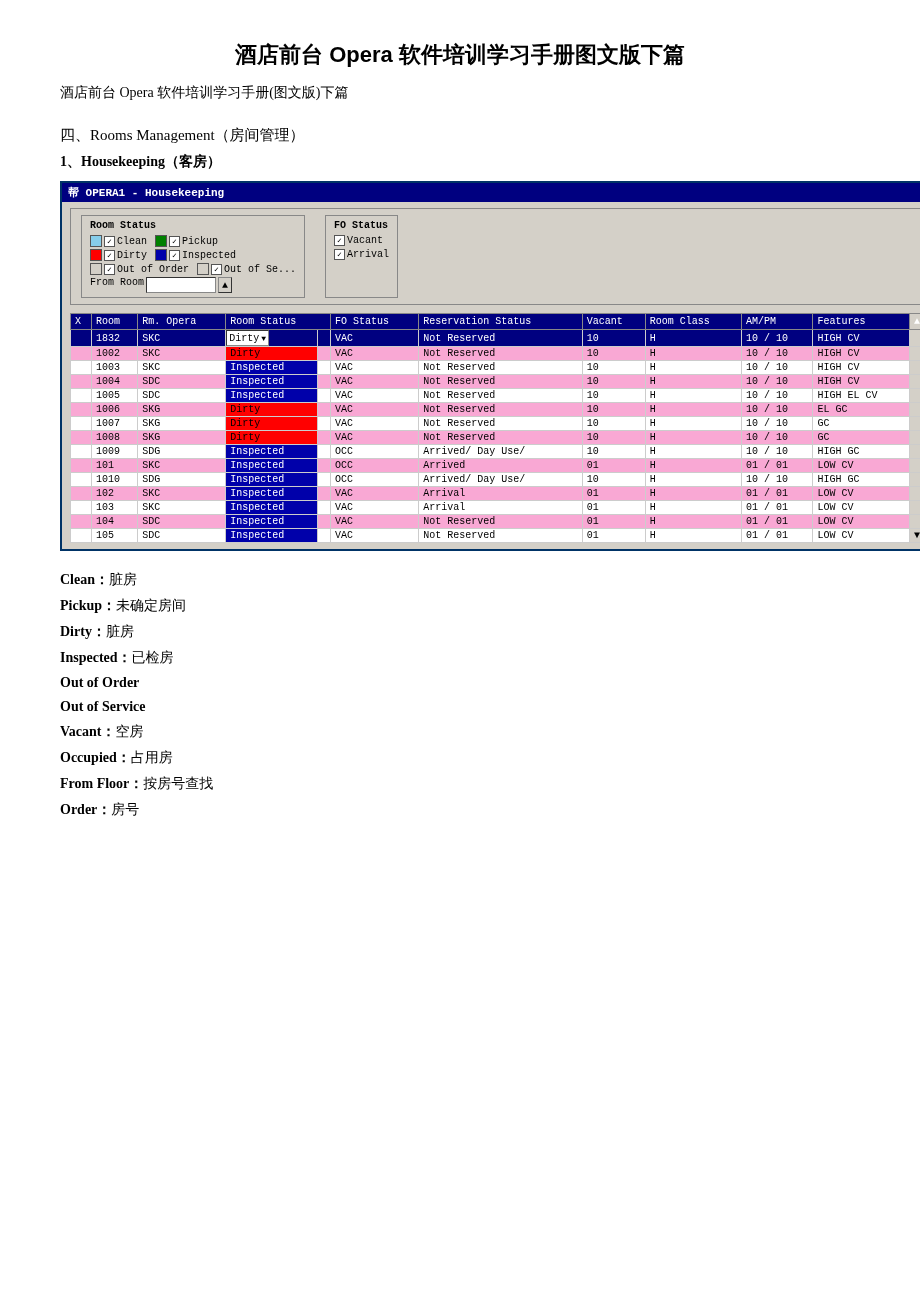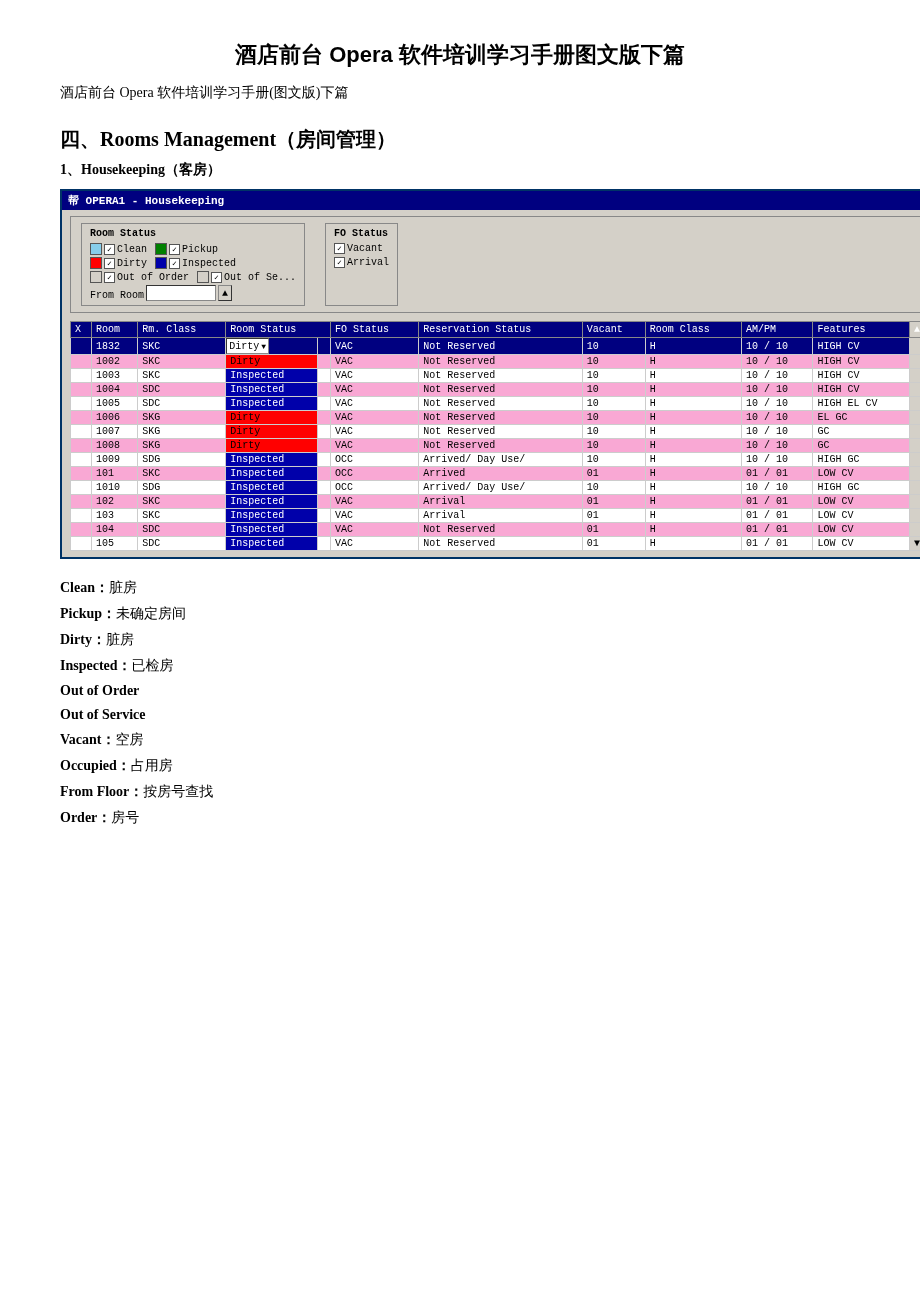--- a/index.html
+++ b/index.html
@@ -19,22 +19,22 @@
       margin-bottom: 14px;
       font-family: "SimHei", "黑体", sans-serif;
     }
 
     .subtitle {
       font-size: 14px;
       margin-bottom: 24px;
     }
 
     .section-title {
-      font-size: 20px;
-      font-weight: bold;
+      font-size: 15px;
+      font-weight: normal;
       margin-bottom: 8px;
     }
 
     .subsection-title {
       font-size: 14px;
       font-weight: bold;
       margin-bottom: 10px;
     }
 
     
@@ -110,21 +110,21 @@
       border: 1px solid #555;
       background: #fff;
       display: inline-flex;
       align-items: center;
       justify-content: center;
       font-size: 8px;
     }
 
     .from-room-row {
       display: flex;
-      align-items: flex-end;
+      align-items: flex-start;
       gap: 2px;
       font-size: 10px;
     }
 
     .from-room-input {
       width: 70px;
       height: 16px;
       border: 1px inset #888;
       background: #fff;
       font-size: 10px;
@@ -267,21 +267,21 @@
           <span>Arrival</span>
         </div>
       </div>
     </div>
 
     <table class="hk-table">
       <thead>
         <tr>
           <th>X</th>
           <th>Room</th>
-          <th>Rm. Class</th>
+          <th>Rm. Opera</th>
           <th colspan="2">Room Status</th>
           <th>FO Status</th>
           <th>Reservation Status</th>
           <th>Vacant</th>
           <th>Room Class</th>
           <th>AM/PM</th>
           <th>Features</th>
           <th style="width:16px; background:#d4d0c8;">▲</th>
         </tr>
       </thead>

